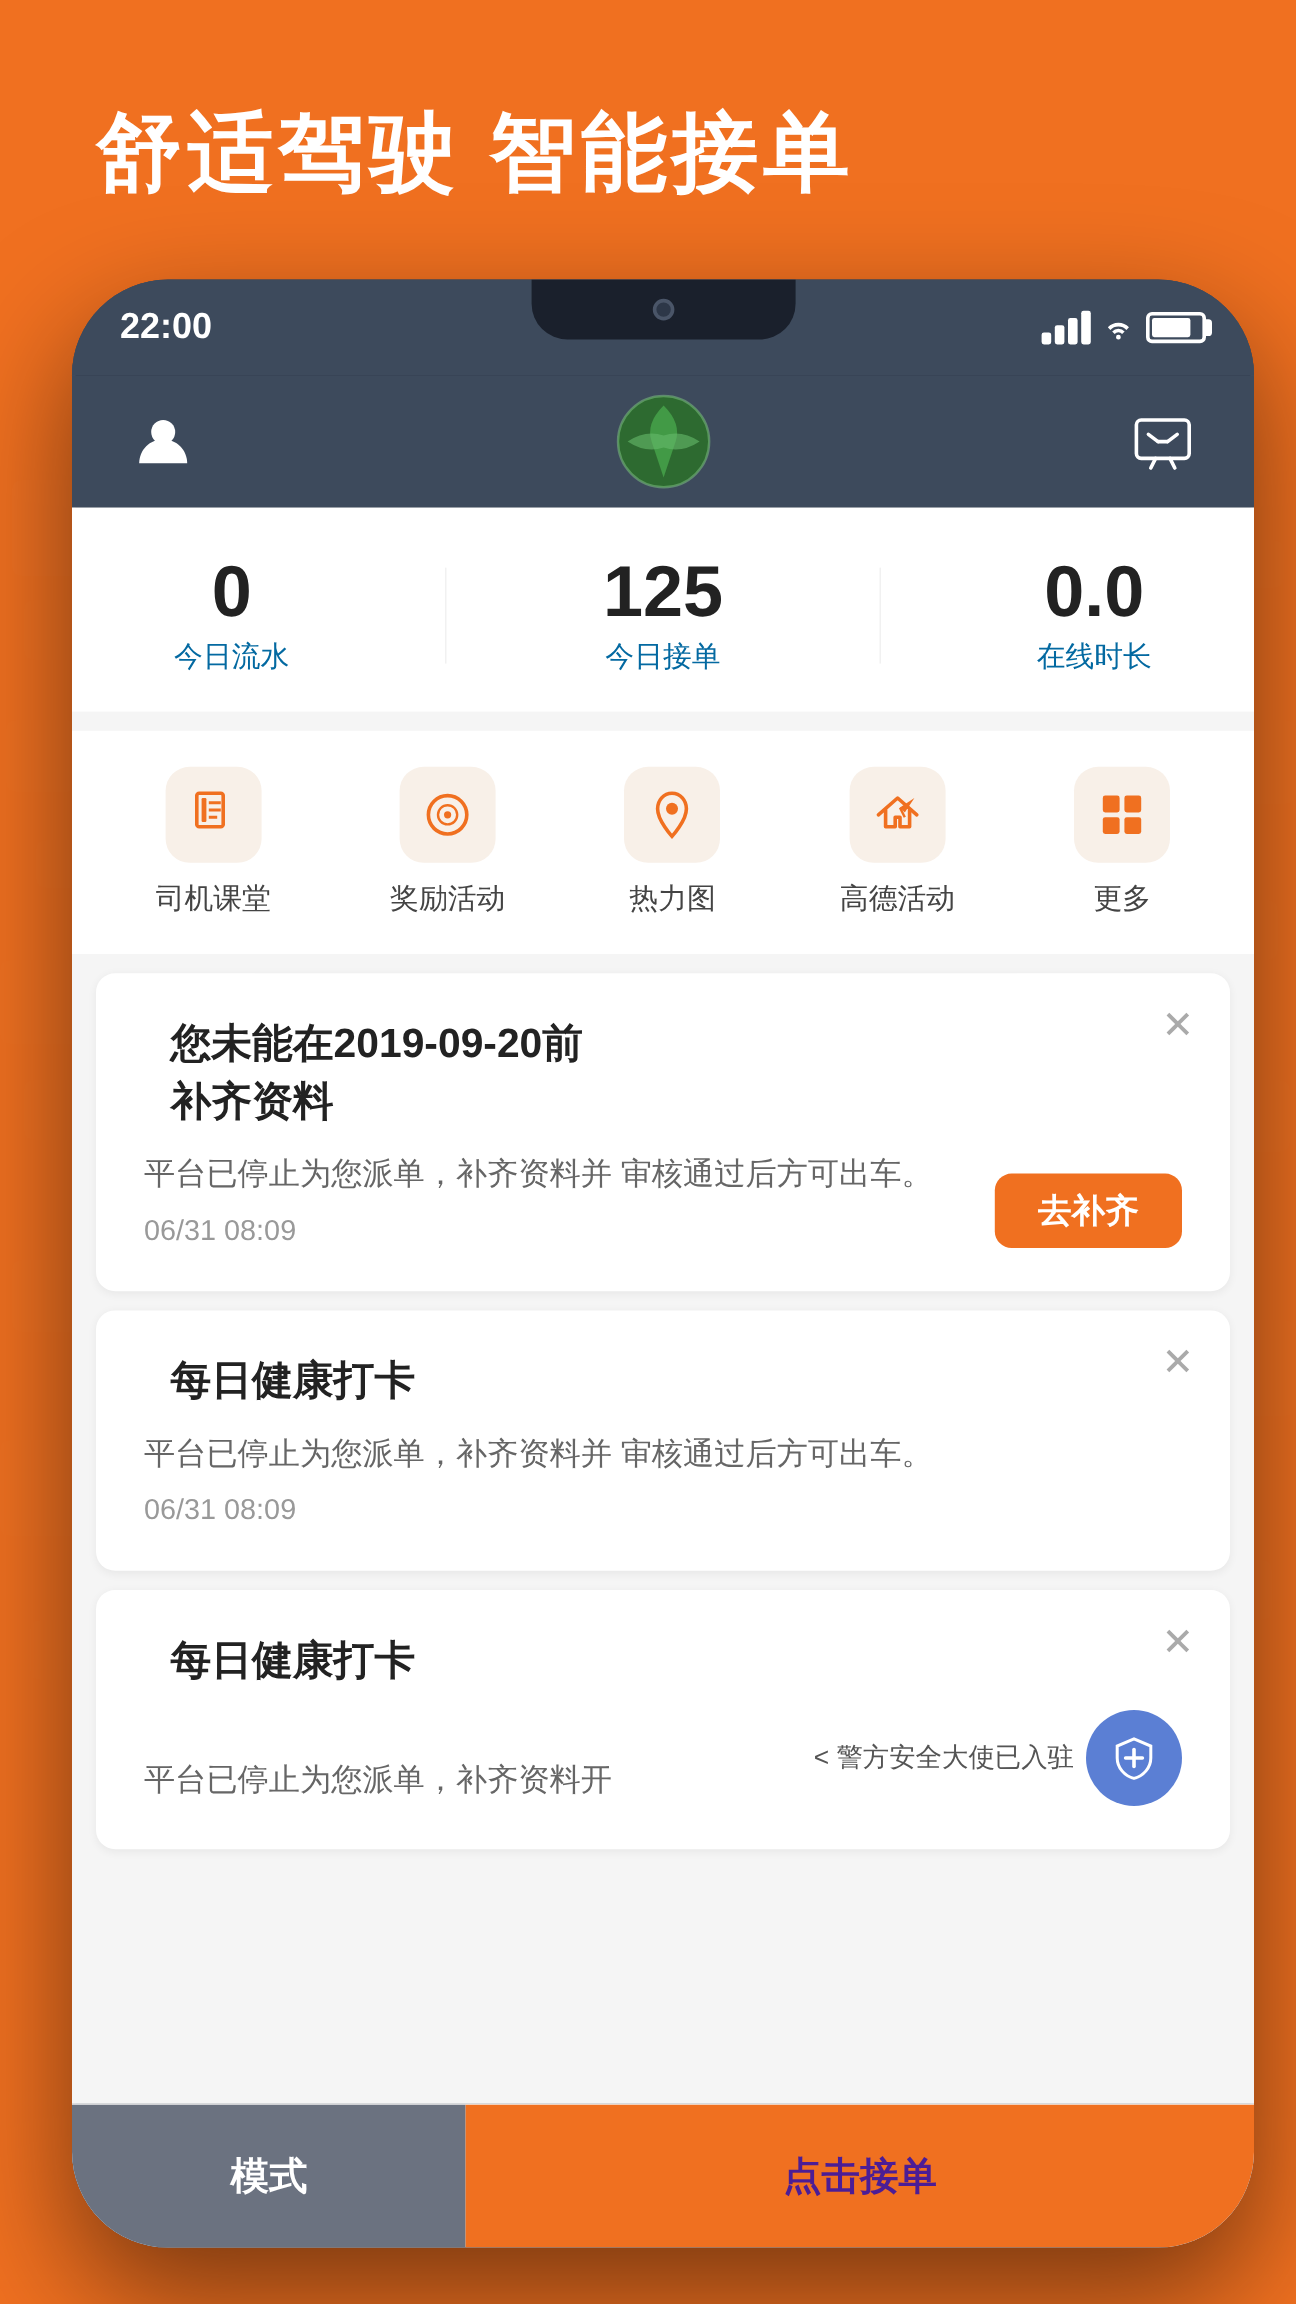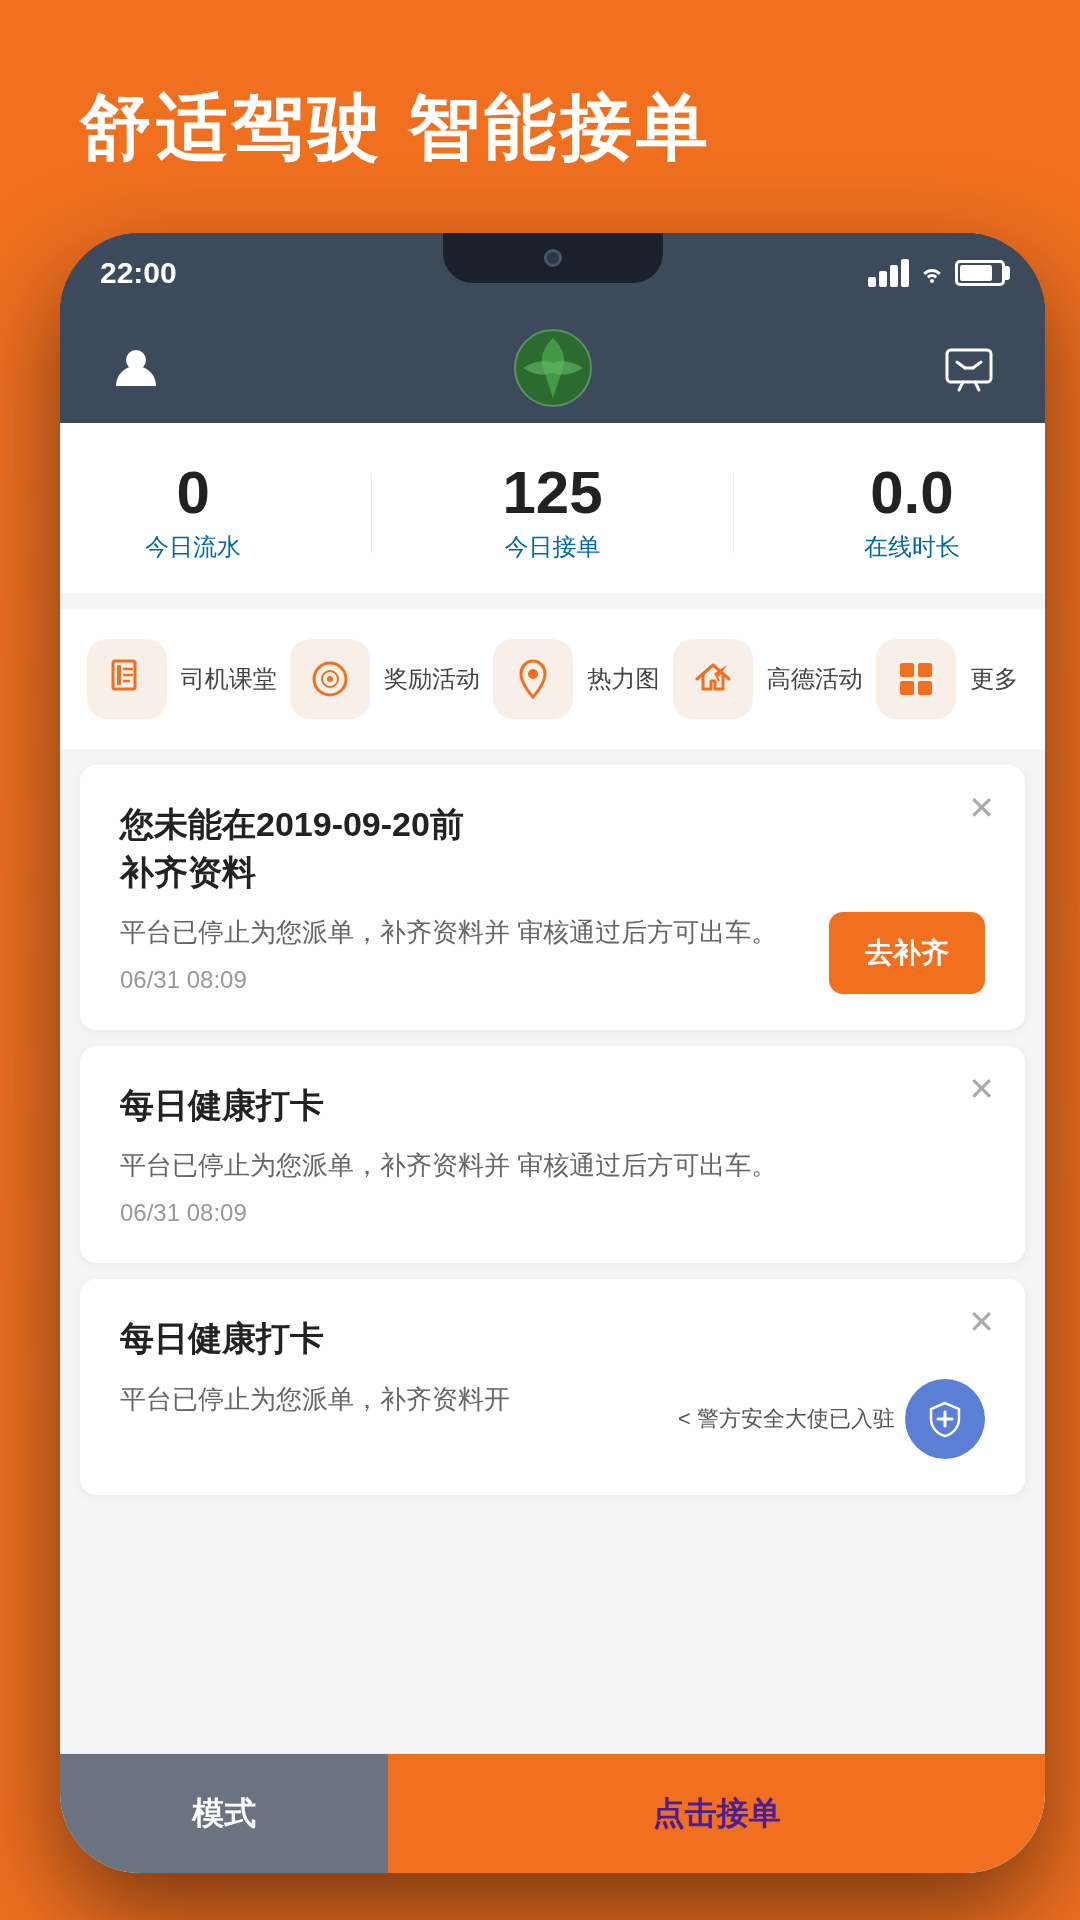--- a/index.html
+++ b/index.html
@@ -189,21 +189,21 @@
     
     .menu-grid {
       background: white;
       display: flex;
       justify-content: space-around;
       padding: 30px 20px;
       margin-bottom: 16px;
     }
     .menu-item {
       display: flex;
-      flex-direction: row;
+      flex-direction: column;
       align-items: center;
       gap: 14px;
       cursor: pointer;
     }
     .menu-icon-wrap {
       width: 80px;
       height: 80px;
       background: #f8f0e8;
       border-radius: 20px;
       display: flex;
@@ -232,24 +232,26 @@
       font-size: 32px;
       cursor: pointer;
     }
     .card-title {
       font-size: 34px;
       font-weight: 700;
       color: #222;
       line-height: 1.4;
       margin-bottom: 16px;
       padding-right: 40px;
+      margin-left: 22px;
     }
     .card-body {
       display: flex;
       justify-content: space-between;
+      align-items: flex-end;
     }
     .card-text-block {
       flex: 1;
     }
     .card-desc {
       font-size: 26px;
       color: #666;
       line-height: 1.6;
     }
     .card-time {

